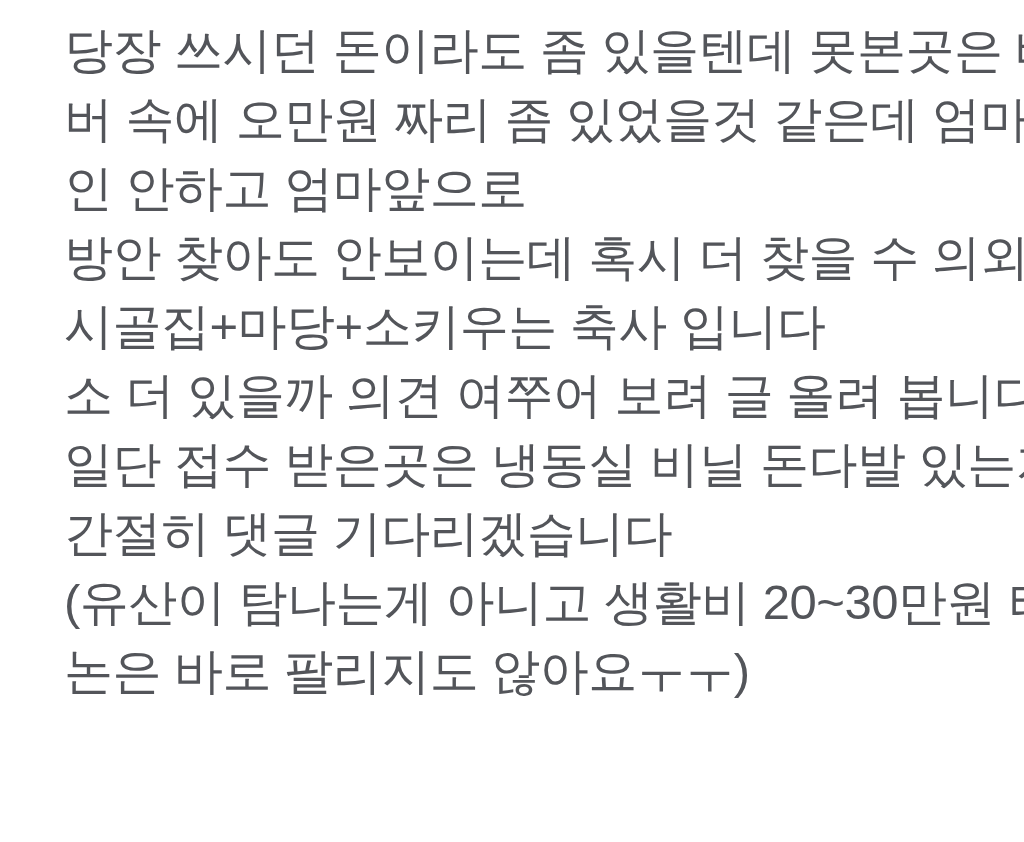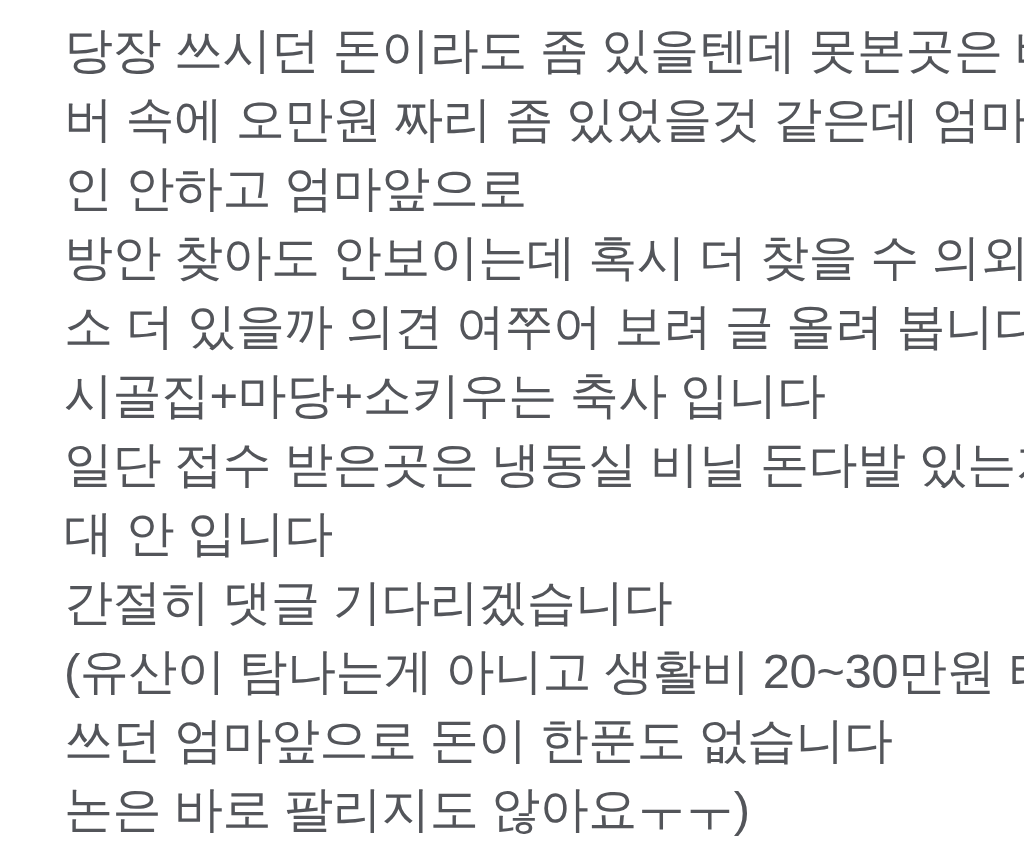--- a/index.html
+++ b/index.html
@@ -29,21 +29,19 @@
   }
 </style>
 </head>
 <body>
 
 <div class="post-body">
   <div class="text-line">당장 쓰시던 돈이라도 좀 있을텐데 못본곳은 배게커</div>
   <div class="text-line">버 속에 오만원 짜리 좀 있었을것 같은데 엄마가 확</div>
   <div class="text-line">인 안하고 엄마앞으로</div>
   <div class="text-line">방안 찾아도 안보이는데 혹시 더 찾을 수 의외의 장</div>
+  <div class="text-line">시골집+마당+소키우는 축사 입니다</div>
   <div class="text-line">소 더 있을까 의견 여쭈어 보려 글 올려 봅니다</div>
-  <div class="text-line">시골집+마당+소키우는 축사 입니다</div>
   <div class="text-line">일단 접수 받은곳은 냉동실 비닐 돈다발 있는지 장독</div>
-  <div class="text-line">대 안 입니다</div>
   <div class="text-line">간절히 댓글 기다리겠습니다</div>
   <div class="text-line">(유산이 탐나는게 아니고 생활비 20~30만원 타서</div>
-  <div class="text-line">쓰던 엄마앞으로 돈이 한푼도 없습니다</div>
   <div class="text-line">논은 바로 팔리지도 않아요ㅜㅜ)</div>
 </div>
 
 </body></html>

